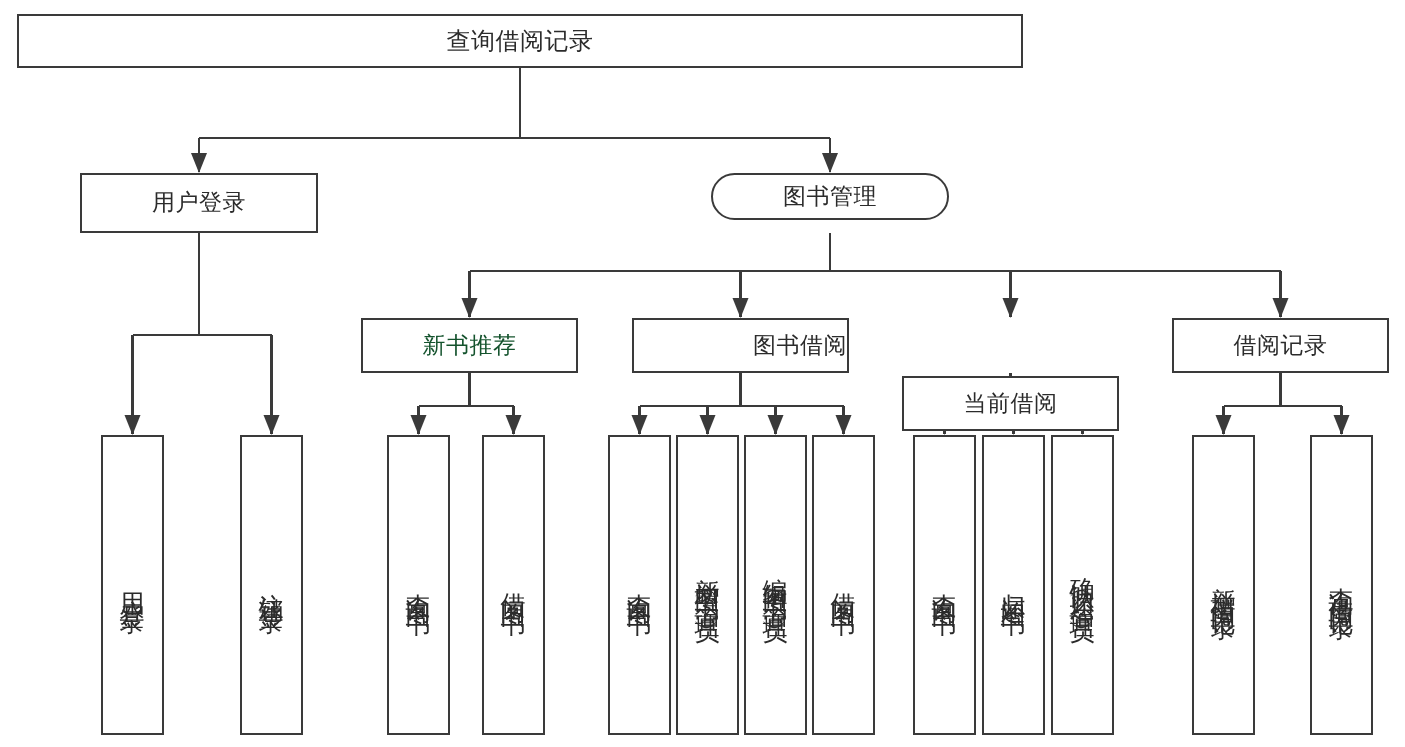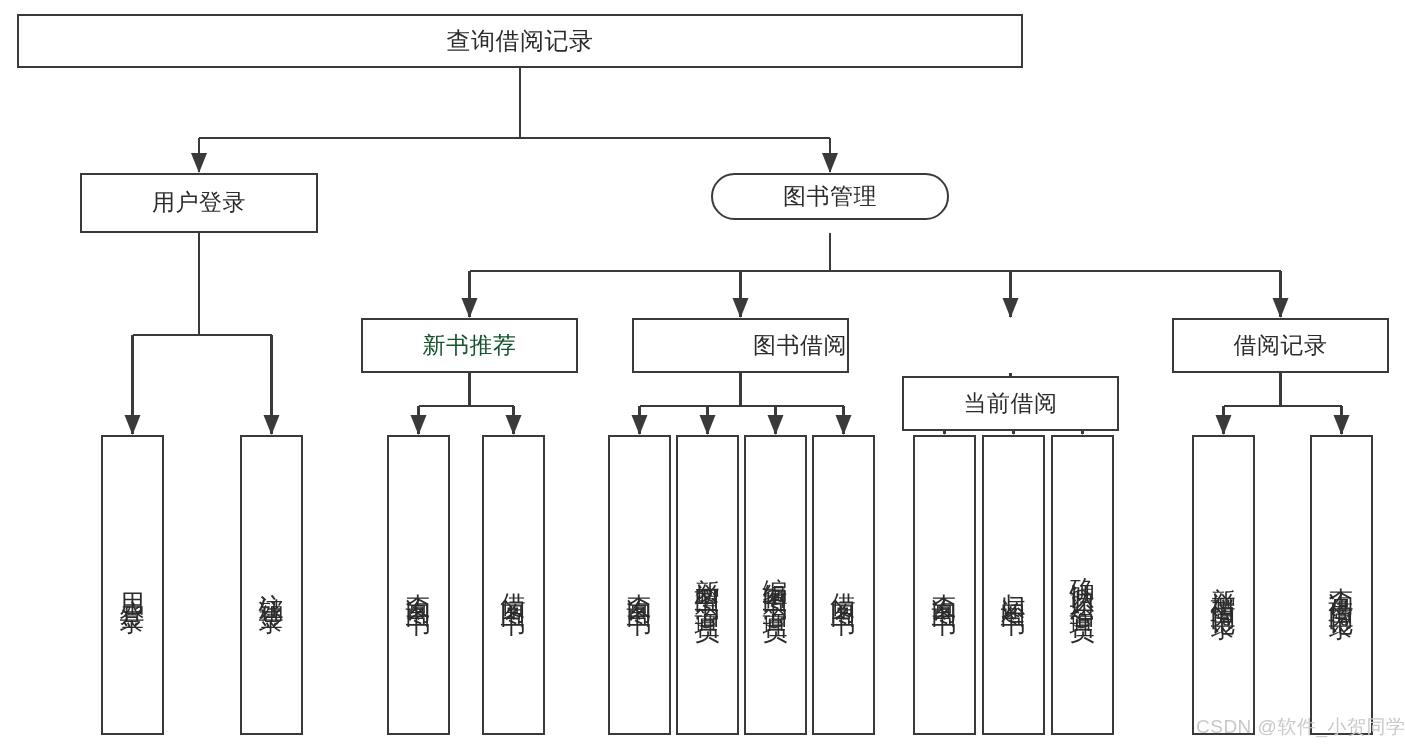--- a/index.html
+++ b/index.html
@@ -179,14 +179,13 @@
       <div class="node vert" style="left: 1051px; top: 435px; width: 63px; height: 300px; border-color: rgb(58, 58, 58); background: rgb(255, 255, 255);">
         <span class="node-label" style="color: rgb(43, 43, 43);">确认归还（管理员）</span>
       </div>
       <div class="node vert" style="left: 1192px; top: 435px; width: 63px; height: 300px; border-color: rgb(58, 58, 58); background: rgb(255, 255, 255);">
         <span class="node-label" style="color: rgb(43, 43, 43);">新增借阅记录</span>
       </div>
       <div class="node vert" style="left: 1310px; top: 435px; width: 63px; height: 300px; border-color: rgb(58, 58, 58); background: rgb(255, 255, 255);">
         <span class="node-label" style="color: rgb(43, 43, 43);">查询借阅记录</span>
       </div>
     </div>
-  <div class="watermark" style="left: 1196px; top: 714px; color: rgb(201, 201, 201);">CSDN @软件_小贺同学</div>
 </div>
 
 </body></html>

